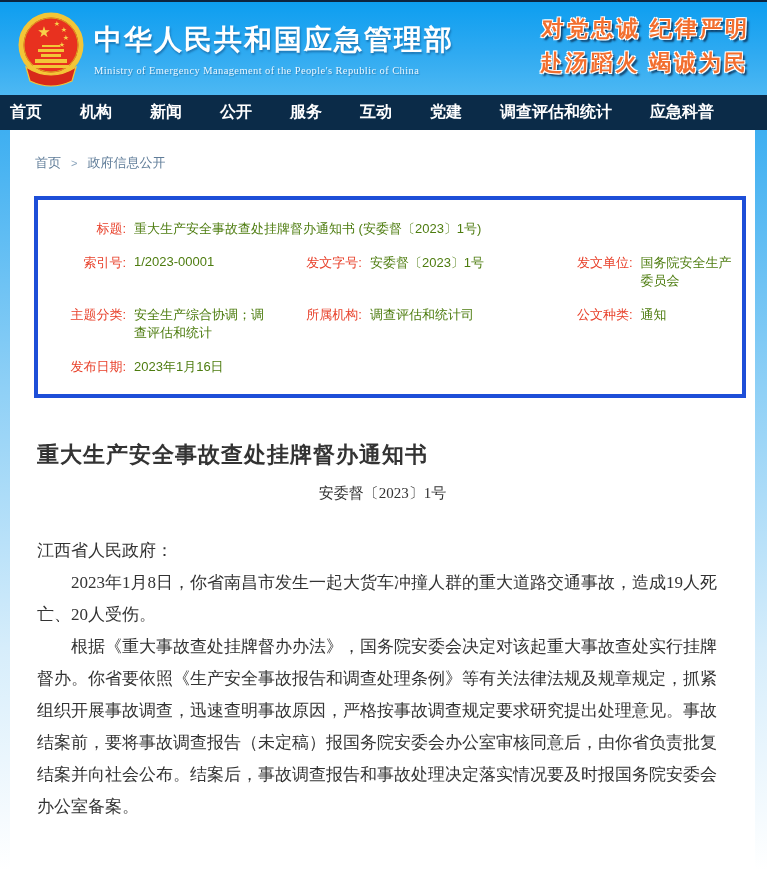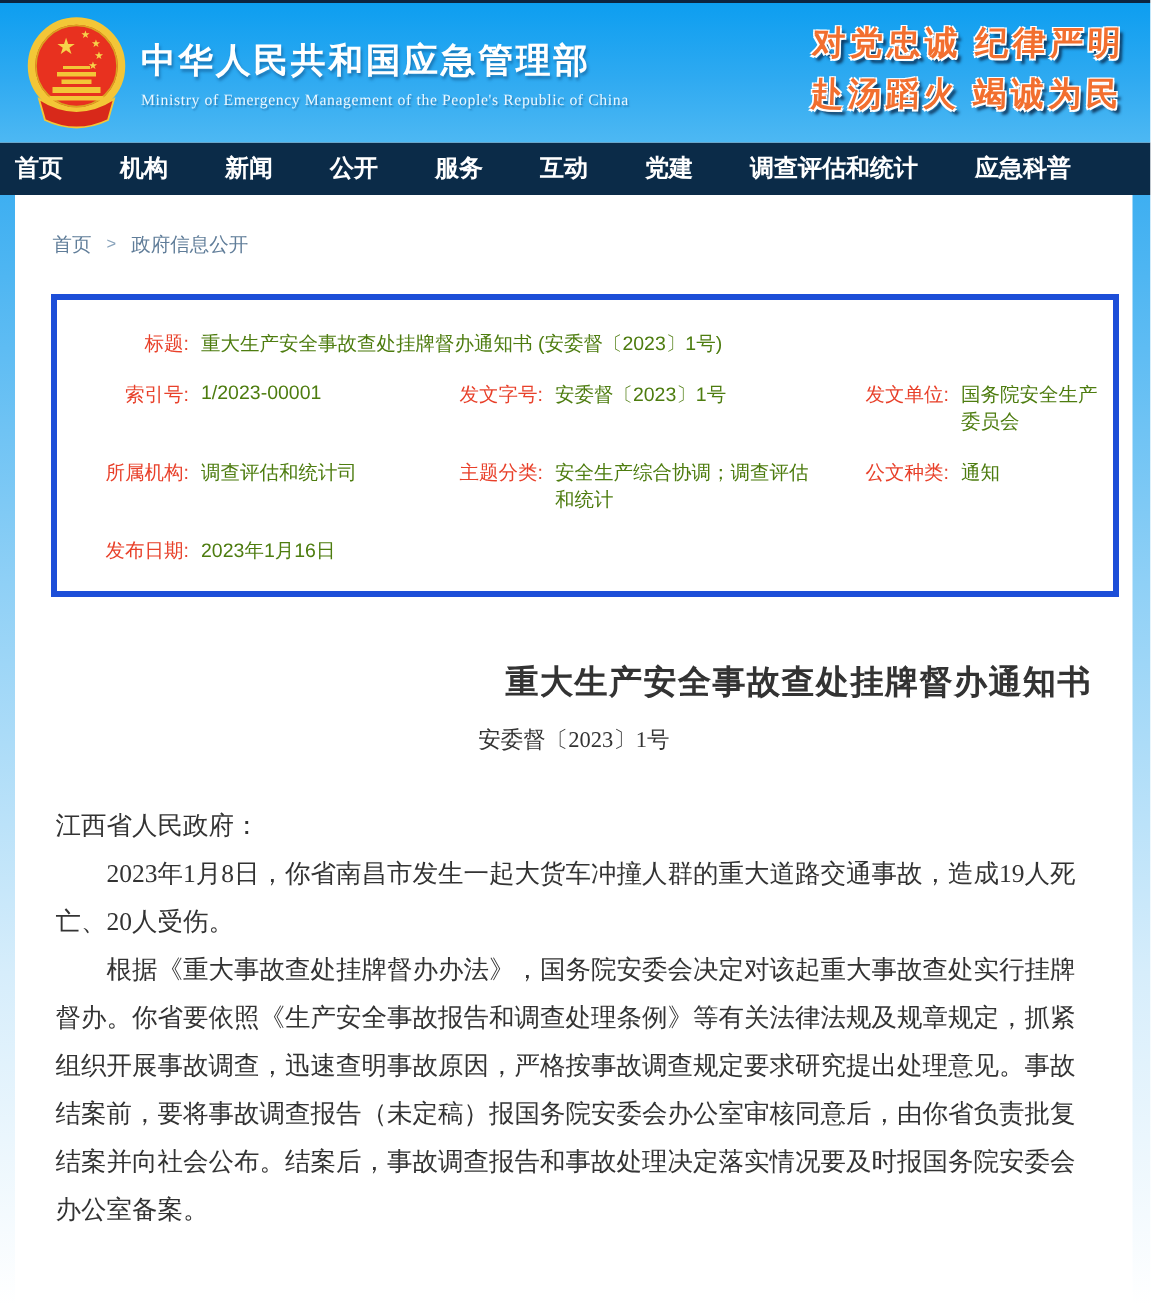--- a/index.html
+++ b/index.html
@@ -15,21 +15,21 @@
     border-top:2px solid #0c2440;
     display:flex;
     align-items:center;
     position:relative;
     overflow:hidden;
   }
   .logo-link { display:flex; align-items:center; text-decoration:none; }
   .emblem { margin:4px 10px 0 18px; flex:0 0 auto; }
   .site-title-block { color:#fff; }
   .site-title {
-    font-size:23px; font-weight:bold; letter-spacing:2px;
+    font-size:28px; font-weight:bold; letter-spacing:2px;
     text-shadow:1px 2px 2px rgba(8,60,110,.45);
     font-family:"Liberation Serif", serif;
   }
   .site-subtitle {
     margin-top:6px; font-size:10.5px; letter-spacing:.4px;
     color:#eaf7ff; text-shadow:1px 1px 1px rgba(8,60,110,.4);
     font-family:"Liberation Serif", serif;
   }
   .slogan {
     position:absolute; right:18px; top:10px; text-align:center;
@@ -76,21 +76,21 @@
   .meta-grid { display:grid; grid-template-columns:34% 39% 27%; row-gap:16px; }
   .meta-cell { display:flex; align-items:flex-start; }
   .meta-cell.span-all { grid-column:1 / 4; }
   .meta-label {
     flex:0 0 88px; text-align:right; color:#e8402a; white-space:nowrap;
   }
   .meta-value { color:#4d7c0f; padding-left:8px; }
   
   .doc { padding:42px 27px 0 27px; color:#333; font-family:"Liberation Serif", serif; }
   .doc-title {
-    text-align:right; font-size:22px; font-weight:bold; letter-spacing:1px;
+    text-align:left; font-size:22px; font-weight:bold; letter-spacing:1px;
   }
   .doc-number { text-align:center; font-size:15px; margin-top:14px; }
   .doc-body { margin-top:32px; font-size:17px; line-height:1.88; }
   .doc-body p.indent { text-indent:2em; }
 </style>
 </head>
 <body>
 
 <header class="site-header">
   <a class="logo-link">
@@ -157,26 +157,26 @@
         <div class="meta-cell">
           <span class="meta-label">发文字号:</span>
           <span class="meta-value">安委督〔2023〕1号</span>
         </div>
         <div class="meta-cell">
           <span class="meta-label">发文单位:</span>
           <span class="meta-value">国务院安全生产委员会</span>
         </div>
 
         <div class="meta-cell">
+          <span class="meta-label">主题分类:</span>
+          <span class="meta-value">安全生产综合协调；调查评估和统计</span>
+        </div>
+        <div class="meta-cell">
           <span class="meta-label">所属机构:</span>
           <span class="meta-value">调查评估和统计司</span>
-        </div>
-        <div class="meta-cell">
-          <span class="meta-label">主题分类:</span>
-          <span class="meta-value">安全生产综合协调；调查评估和统计</span>
         </div>
         <div class="meta-cell">
           <span class="meta-label">公文种类:</span>
           <span class="meta-value">通知</span>
         </div>
 
         <div class="meta-cell">
           <span class="meta-label">发布日期:</span>
           <span class="meta-value">2023年1月16日</span>
         </div>

